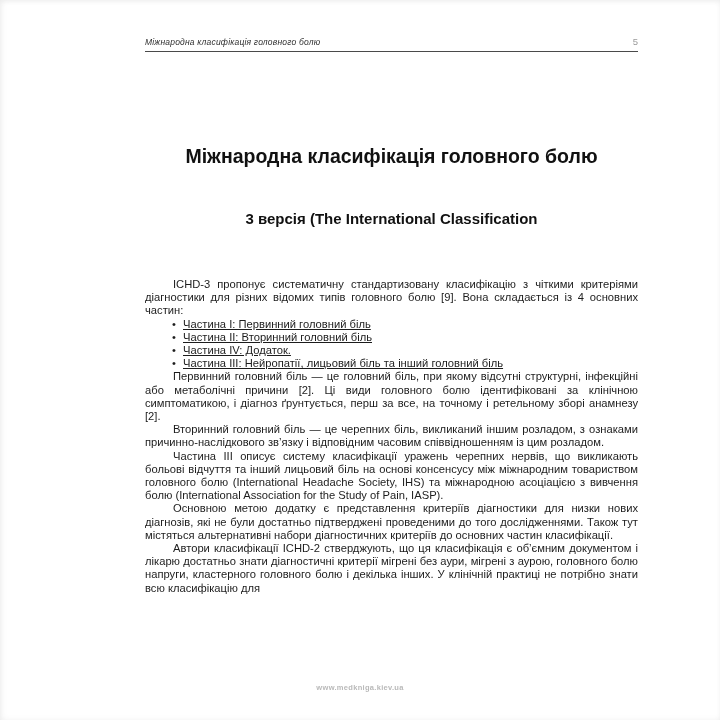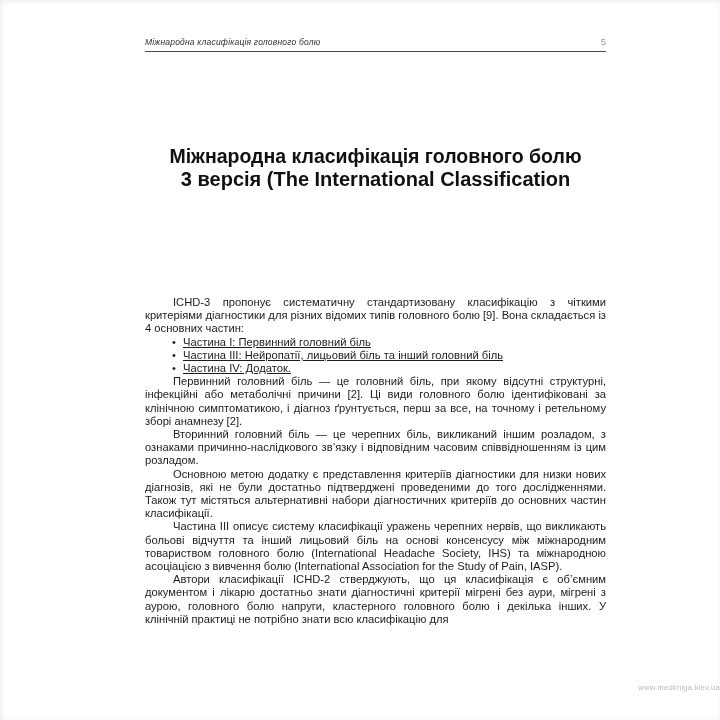--- a/index.html
+++ b/index.html
@@ -15,21 +15,21 @@
     -webkit-font-smoothing: antialiased;
   }
   .page {
     position: relative;
     width: 720px;
     height: 720px;
     background: #ffffff;
     box-shadow: inset 2px 0 6px rgba(0,0,0,0.05), inset 0 2px 5px rgba(0,0,0,0.04);
     overflow: hidden;
     box-sizing: border-box;
-    padding: 36px 114px 0 145px;
+    padding: 36px 82px 0 145px;
   }
   .running-header {
     display: flex;
     justify-content: space-between;
     align-items: flex-end;
   }
   .running-title {
     font-style: italic;
     font-size: 8.5px;
     color: #2e2e2e;
@@ -50,25 +50,26 @@
     font-weight: 700;
     color: #111;
   }
   .title-line-main {
     display: block;
     font-size: 19.5px;
     line-height: 24px;
   }
   .title-line-sub {
     display: block;
-    font-size: 20px;
+    font-size: 15px;
     line-height: 22px;
+    margin-top: 40px;
   }
   .doc-body {
-    margin-top: 106px;
+    margin-top: 48px;
     font-size: 11.2px;
     line-height: 13.2px;
     color: #1c1c1c;
   }
   .para {
     margin: 0;
     text-align: justify;
     text-indent: 28px;
   }
   .bullet-list {
@@ -82,21 +83,22 @@
   }
   .bullet-marker {
     display: inline-block;
     width: 11px;
   }
   .page-footer {
     position: absolute;
     left: 0;
     right: 0;
     bottom: 26px;
-    text-align: right;
+    text-align: center;
+    font-weight: bold;
   }
   .footer-url {
     font-size: 7.5px;
     color: #b9b9b9;
     letter-spacing: 0.3px;
   }
 </style>
 </head>
 <body>
 
@@ -115,31 +117,34 @@
 
   <main class="doc-body">
 
     <p class="para">ICHD-3 пропонує систематичну стандартизовану класифікацію з чіткими критеріями діагностики для різних відомих типів головного болю [9]. Вона складається із 4 основних частин:</p>
 
     <ul class="bullet-list">
       <li>
         <span class="bullet-marker">•</span><span>Частина I: Первинний головний біль</span>
       </li>
       <li>
-        <span class="bullet-marker">•</span><span>Частина III: Нейропатії, лицьовий біль та інший головний біль</span>
+        <span class="bullet-marker">•</span><span>Частина II: Вторинний головний біль</span>
       </li>
       <li>
         <span class="bullet-marker">•</span><span>Частина IV: Додаток.</span>
+      </li>
+      <li>
+        <span class="bullet-marker">•</span><span>Частина III: Нейропатії, лицьовий біль та інший головний біль</span>
       </li>
     </ul>
 
     <p class="para">Первинний головний біль — це головний біль, при якому відсутні структурні, інфекційні або метаболічні причини [2]. Ці види головного болю ідентифіковані за клінічною симптоматикою, і діагноз ґрунтується, перш за все, на точному і ретельному зборі анамнезу [2].</p>
     <p class="para">Вторинний головний біль — це черепних біль, викликаний іншим розладом, з ознаками причинно-наслідкового зв’язку і відповідним часовим співвідношенням із цим розладом.</p>
+    <p class="para">Частина III описує систему класифікації уражень черепних нервів, що викликають больові відчуття та інший лицьовий біль на основі консенсусу між міжнародним товариством головного болю (International Headache Society, IHS) та міжнародною асоціацією з вивчення болю (International Association for the Study of Pain, IASP).</p>
     <p class="para">Основною метою додатку є представлення критеріїв діагностики для низки нових діагнозів, які не були достатньо підтверджені проведеними до того дослідженнями. Також тут містяться альтернативні набори діагностичних критеріїв до основних частин класифікації.</p>
-    <p class="para">Частина III описує систему класифікації уражень черепних нервів, що викликають больові відчуття та інший лицьовий біль на основі консенсусу між міжнародним товариством головного болю (International Headache Society, IHS) та міжнародною асоціацією з вивчення болю (International Association for the Study of Pain, IASP).</p>
     <p class="para">Автори класифікації ICHD-2 стверджують, що ця класифікація є об’ємним документом і лікарю достатньо знати діагностичні критерії мігрені без аури, мігрені з аурою, головного болю напруги, кластерного головного болю і декілька інших. У клінічній практиці не потрібно знати всю класифікацію для</p>
 
   </main>
 
   <footer class="page-footer">
     <span class="footer-url">www.medkniga.kiev.ua</span>
   </footer>
 
 </div>
 

